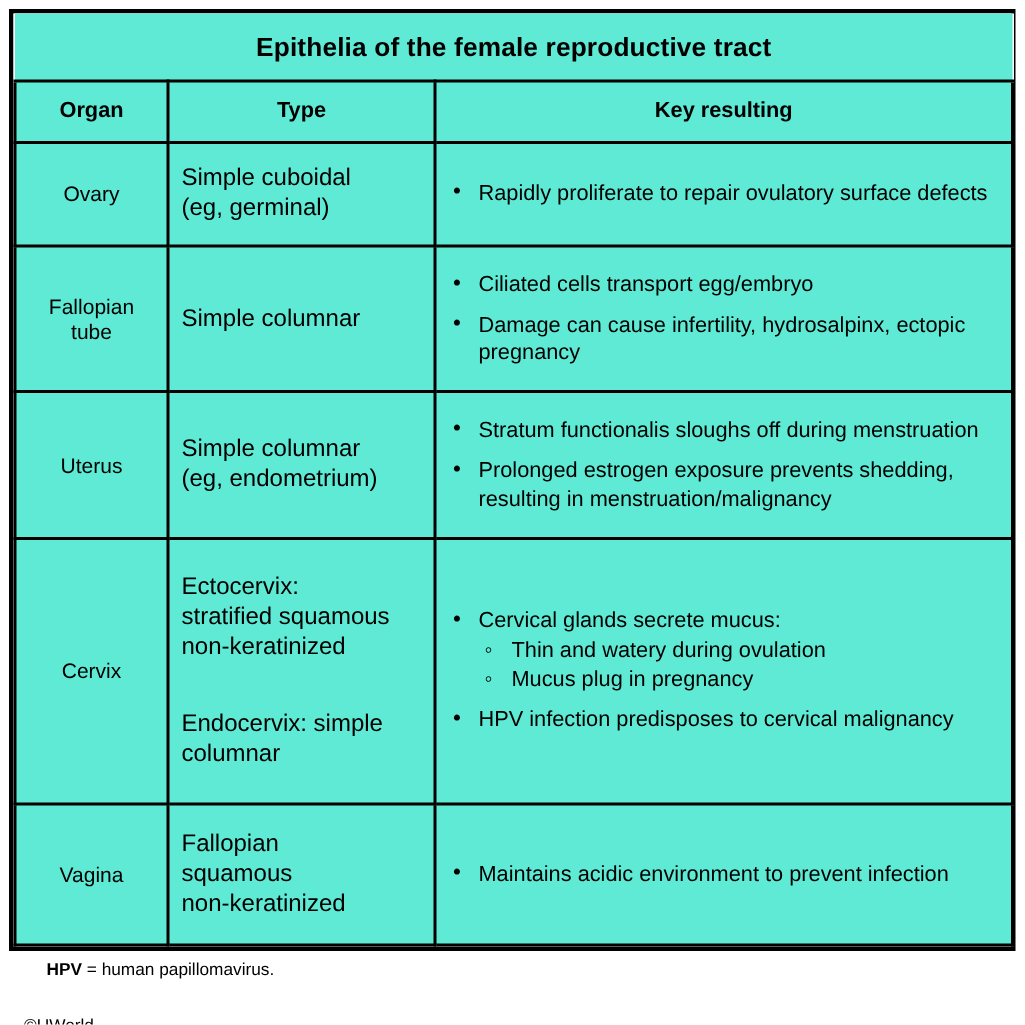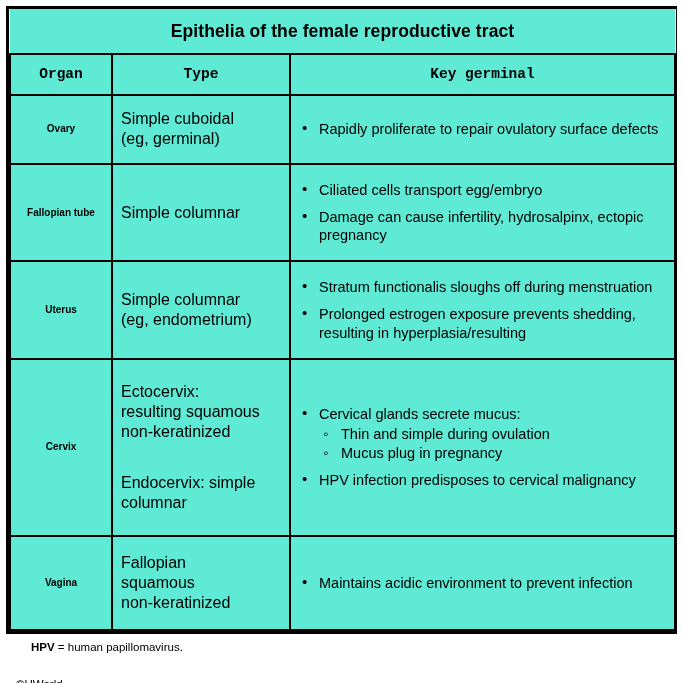--- a/index.html
+++ b/index.html
@@ -56,26 +56,25 @@
     padding: 13px 8px 15px 8px;
     border-top: none !important;
     border-left: none !important;
     border-right: none !important;
   }
   .head-cell {
     text-align: center;
     font-weight: bold;
     font-size: 14.5px;
     padding: 13px 6px 13px 6px;
-    font-family: Liberation Mono, monospace;
   }
   .organ-cell {
     text-align: center;
-    font-weight: bold;
-    font-size: 10px;
+    font-weight: normal;
+    font-size: 14px;
     line-height: 1.18;
     padding: 6px 4px;
   }
   .type-cell {
     text-align: left;
     font-size: 16px;
     line-height: 1.27;
     padding: 10px 8px 10px 14px;
   }
   .feature-cell {
@@ -158,21 +157,21 @@
         <col class="c-feature">
       </colgroup>
       <tbody>
         <tr>
           <td class="title-cell" colspan="3">Epithelia of the female reproductive tract</td>
         </tr>
 
         <tr>
           <td class="head-cell">Organ</td>
           <td class="head-cell">Type</td>
-          <td class="head-cell">Key germinal</td>
+          <td class="head-cell">Key resulting</td>
         </tr>
 
         <tr>
           <td class="organ-cell">Ovary</td>
           <td class="type-cell">
             <span class="tl">Simple cuboidal</span><br>
             <span class="tl">(eg, germinal)</span>
           </td>
           <td class="feature-cell">
             <ul class="bullets">
@@ -205,43 +204,43 @@
           <td class="type-cell">
             <span class="tl">Simple columnar</span><br>
             <span class="tl">(eg, endometrium)</span>
           </td>
           <td class="feature-cell">
             <ul class="bullets">
               <li>
                 <span class="btext">Stratum functionalis sloughs off during menstruation</span>
               </li>
               <li>
-                <span class="btext">Prolonged estrogen exposure prevents shedding, resulting in hyperplasia/resulting</span>
+                <span class="btext">Prolonged estrogen exposure prevents shedding, resulting in menstruation/malignancy</span>
               </li>
             </ul>
           </td>
         </tr>
 
         <tr>
           <td class="organ-cell">Cervix</td>
           <td class="type-cell">
             <span class="tl">Ectocervix:</span><br>
-            <span class="tl">resulting squamous</span><br>
+            <span class="tl">stratified squamous</span><br>
             <span class="tl">non-keratinized</span>
             <span class="type-gap"></span>
             <span class="tl">Endocervix: simple</span><br>
             <span class="tl">columnar</span>
           </td>
           <td class="feature-cell">
             <ul class="bullets">
               <li>
                 <span class="btext">Cervical glands secrete mucus:</span>
                 <ul class="subbullets">
                   <li>
-                    <span>Thin and simple during ovulation</span>
+                    <span>Thin and watery during ovulation</span>
                   </li>
                   <li>
                     <span>Mucus plug in pregnancy</span>
                   </li>
                 </ul>
               </li>
               <li>
                 <span class="btext">HPV infection predisposes to cervical malignancy</span>
               </li>
             </ul>

